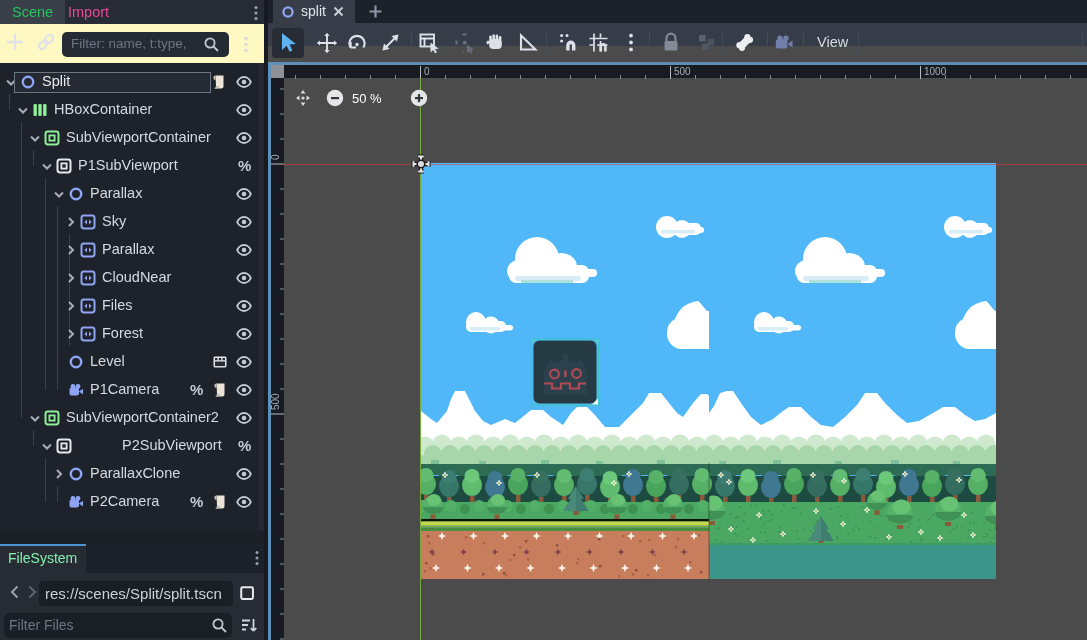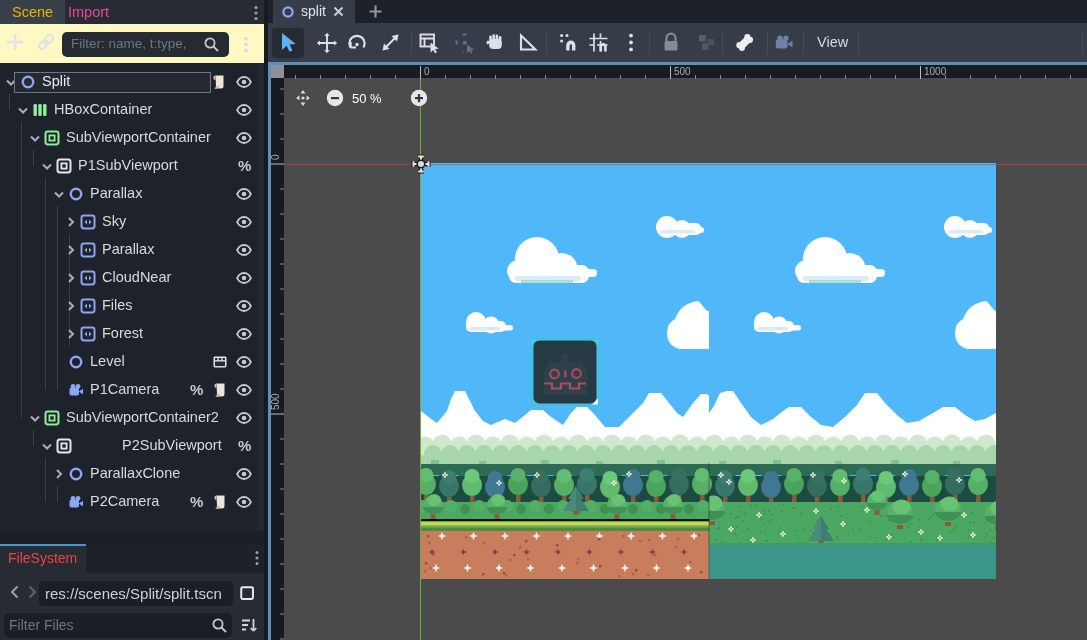--- a/index.html
+++ b/index.html
@@ -14,35 +14,35 @@
   #scenetoolbar{position:absolute;left:0;top:24px;width:264px;height:39px;background:#fef9c3;}
   #tree{position:absolute;left:0;top:63px;width:265px;height:468px;background:#1e232b;overflow:hidden;}
   .row{position:absolute;left:0;width:264px;height:28px;font-size:14.5px;}
   .row span.lbl{position:absolute;top:5px;}
   .ric{position:absolute;}
   
   #fsarea{position:absolute;left:0;top:531px;width:265px;height:109px;background:#262b34;}
   
   #main{position:absolute;left:268px;top:0;width:819px;height:640px;background:#4b4b4b;}
   #maintabs{position:absolute;left:0;top:0;width:819px;height:23px;background:#1d222a;}
-  #maintoolbar{position:absolute;left:0;top:23px;width:819px;height:39px;background:#363d49;}
+  #maintoolbar{position:absolute;left:0;top:23px;width:819px;height:23px;background:#363d49;}
   #bluebar{position:absolute;left:0;top:62px;width:819px;height:3px;background:#5d8fb8;}
   #bluebarv{position:absolute;left:0;top:62px;width:2.5px;height:578px;background:#5d8fb8;z-index:5;}
   #rulertop{position:absolute;left:2px;top:65px;width:817px;height:13px;background:#181c22;}
   #rulerleft{position:absolute;left:2px;top:78px;width:14px;height:562px;background:#181c22;}
   #rulercorner{position:absolute;left:2px;top:65px;width:14px;height:13px;background:#8e9298;}
   .sep{position:absolute;top:8px;width:1px;height:24px;background:#454c58;}
   .tbi{position:absolute;top:9px;}
 </style>
 </head>
 <body>
 <div id="app">
   <div id="dock">
     <div id="docktabs">
-      <div class="dtab" style="left:0;background:#394049;color:#eab308;">Scene</div>
+      <div class="dtab" style="left:0;background:#394049;color:#22c55e;">Scene</div>
       <div class="dtab" style="left:56px;color:#ec4899;">Import</div>
       <svg class="abs" style="left:250px;top:5px;" width="12" height="16" viewBox="0 0 12 16">
           <g fill="#9aa1ad">
             <circle cx="6" cy="2.5" r="1.6"></circle>
             <circle cx="6" cy="8" r="1.6"></circle>
             <circle cx="6" cy="13.5" r="1.6"></circle>
           </g>
         </svg>
     </div>
     <div id="scenetoolbar">
@@ -334,21 +334,21 @@
           </svg>
         <svg class="ric" style="left:236px;top:6px" width="16" height="16" viewBox="0 0 16 16">
             <use href="#ieye"></use>
           </svg>
       </div>
     </div>
     <div id="fsarea">
       <div class="abs" style="left:0;top:0;width:265px;height:13px;background:#1b2027;"></div>
       <div class="abs" style="left:0;top:13px;width:265px;height:29px;background:#1d222a;"></div>
       <div class="abs" style="left:0;top:13px;width:86px;height:29px;background:#262b34;border-top:2px solid #4b96d2;"></div>
-      <div class="abs" style="left:8px;top:19px;font-size:14px;color:#ef4444;">FileSystem</div>
+      <div class="abs" style="left:8px;top:19px;font-size:14px;color:#86efac;">FileSystem</div>
       <svg class="abs" style="left:252px;top:19px;" width="10" height="16" viewBox="0 0 10 16">
           <g fill="#9aa1ad">
             <circle cx="5" cy="2.5" r="1.5"></circle>
             <circle cx="5" cy="8" r="1.5"></circle>
             <circle cx="5" cy="13.5" r="1.5"></circle>
           </g>
         </svg>
 
       <svg class="abs" style="left:8px;top:53px;" width="14" height="16" viewBox="0 0 14 16">
           <path d="M9.5 2.5 L4 8 L9.5 13.5" fill="none" stroke="#99a0ac" stroke-width="2.1"></path>

